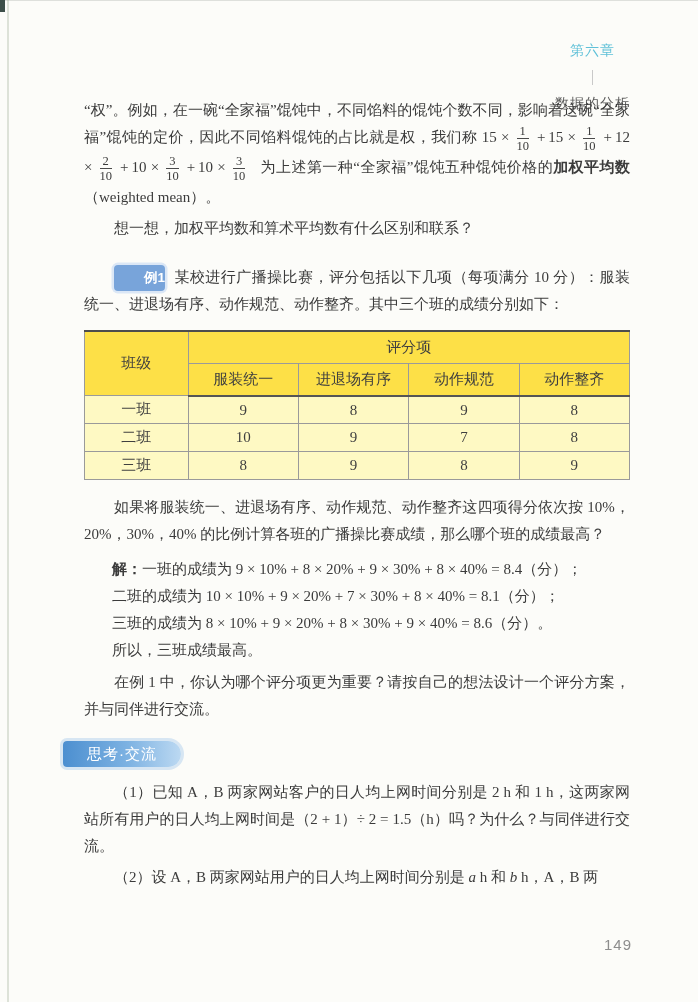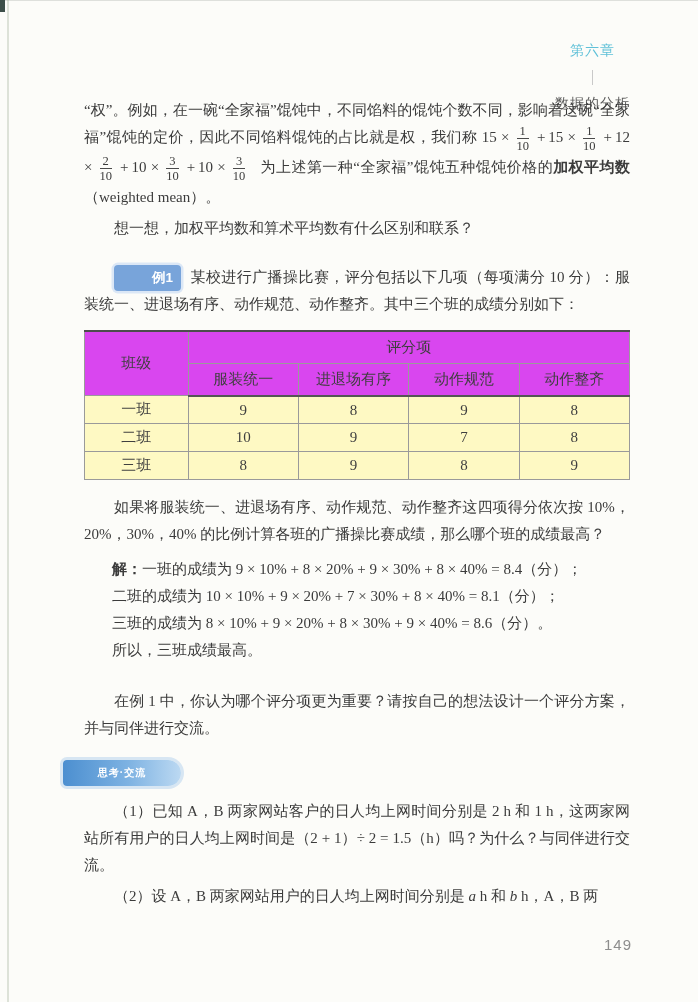--- a/index.html
+++ b/index.html
@@ -49,57 +49,57 @@
 
   .think-q{margin-top:4px;}
 
   
   .ex-para{margin-top:22px;}
   .badge-ex{
     display:inline-block;
     background:#78a4da;color:#fff;
     font-family:"Liberation Sans","DejaVu Sans",sans-serif;
     font-size:13.5px;font-weight:bold;
-    padding:1px 8px;border-radius:4px;
+    padding:1px 0;border-radius:4px;
     box-shadow:0 0 0 2.5px #dbe7f6;
     margin-right:9px;
   }
 
   
   table.scores{
     width:100%;border-collapse:collapse;margin-top:12px;
     font-size:15px;text-align:center;
     border-top:2.5px solid #4d4d4d;
   }
   table.scores th,table.scores td{
     border:1px solid #9a9a9a;font-weight:normal;
     padding:4px 4px;color:#3f3f3f;
   }
-  table.scores thead th{background:#d946ef;padding:6px 4px;}
+  table.scores thead th{background:#fde047;padding:6px 4px;}
   table.scores thead tr.subhead th{border-bottom:2px solid #555;}
   table.scores td{background:#fef9c3;}
   .col-class{width:19%;}
   .col-score{width:20.25%;}
 
   .question{margin-top:14px;}
 
   .solution{margin-top:8px;margin-left:28px;}
   .solution .sol-line{font-size:15px;line-height:1.8;}
   .sol-label{font-weight:bold;}
 
-  .followup{margin-top:24px;}
+  .followup{margin-top:5px;}
 
   
   .banner{
     margin:18px 0 0 -21px;
     width:118px;height:26px;
     display:flex;align-items:center;justify-content:center;
     background:linear-gradient(90deg,#4c8fd0 0%,#7db2e2 55%,#bcd9f2 100%);
     color:#fff;font-family:"Liberation Sans","DejaVu Sans",sans-serif;
-    font-size:10px;font-weight:bold;letter-spacing:1px;
+    font-size:15px;font-weight:normal;letter-spacing:1px;
     border-radius:4px 13px 13px 4px;
     box-shadow:0 0 0 3px rgba(170,205,235,0.45);
   }
 
   .item1{margin-top:12px;}
   .item2{margin-top:4px;}
   .it{font-style:italic;}
 
   .page-number{
     position:absolute;top:936px;right:66px;

